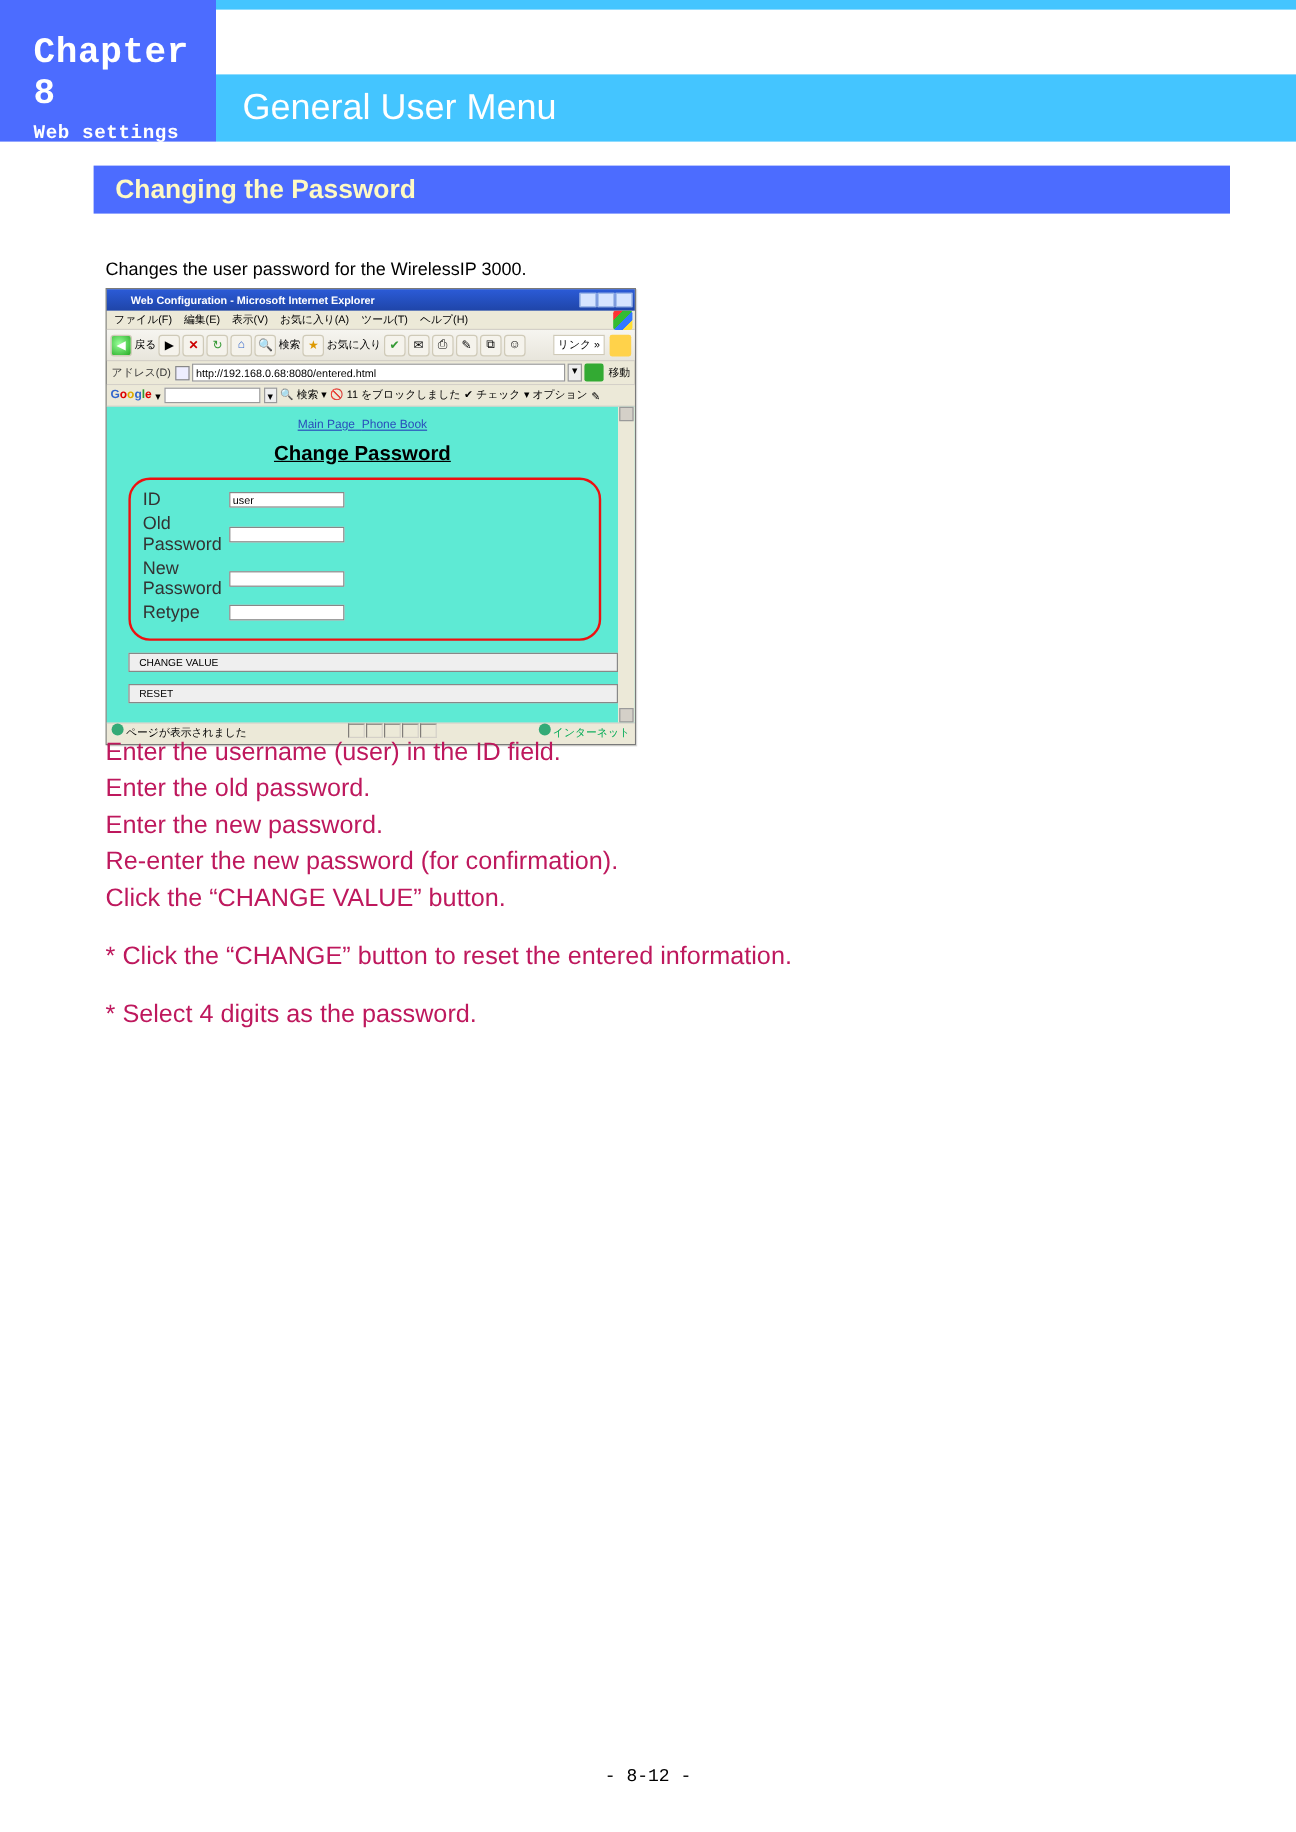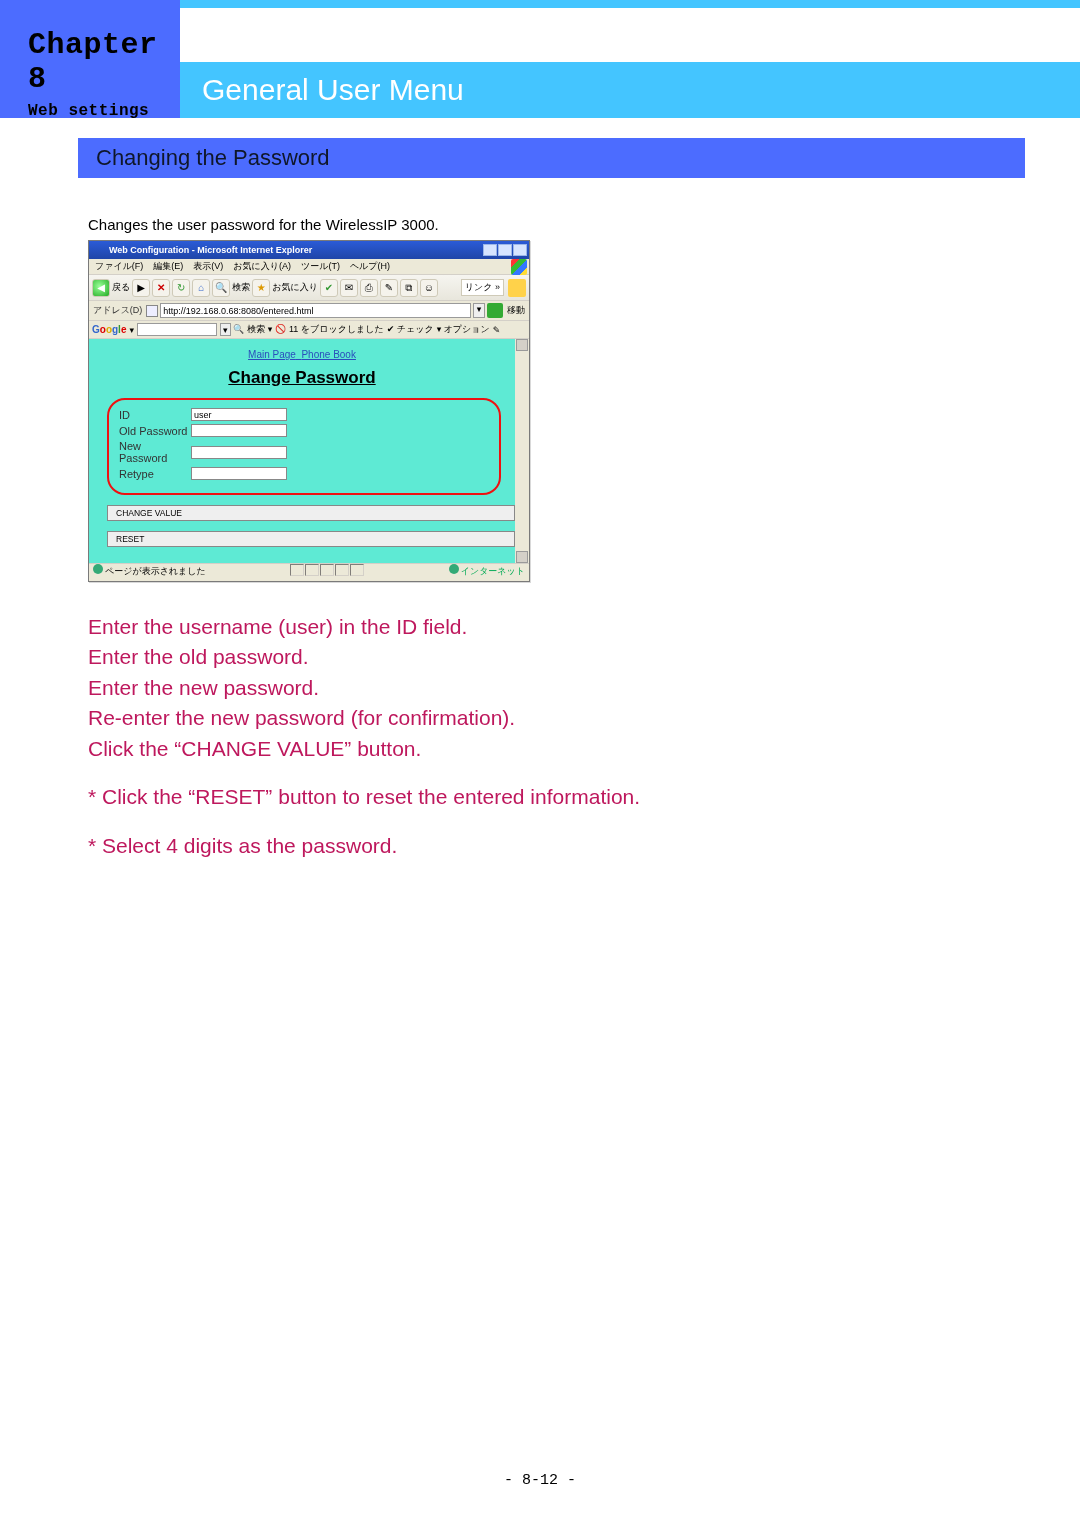--- a/index.html
+++ b/index.html
@@ -18,21 +18,21 @@
     height: 8px;
     background: #44c5ff;
   }
   .left-col {
     position: absolute;
     left: 0;
     top: 0;
     width: 180px;
     height: 118px;
     background: #4c6cff;
-    color: #000000;
+    color: #ffffff;
     padding: 28px 8px 0 28px;
   }
   .chapter {
     font-family: "Courier New", monospace;
     font-weight: bold;
     font-size: 30px;
     letter-spacing: 0.5px;
   }
   .subchap {
     font-family: "Courier New", monospace;
@@ -54,25 +54,25 @@
     line-height: 56px;
     font-weight: 400;
   }
   .section-band {
     position: absolute;
     top: 138px;
     left: 78px;
     right: 55px;
     height: 40px;
     background: #4c6cff;
-    color: #0f172a;
+    color: #fef9c3;
     font-size: 22px;
     padding-left: 18px;
     line-height: 40px;
-    font-weight: 400;
+    font-weight: 700;
   }
   .intro {
     position: absolute;
     left: 88px;
     top: 216px;
     font-size: 15px;
     color: #000;
   }
   
   .ie-window {
@@ -135,21 +135,21 @@
     background:#5eead4;min-height:210px;position:relative;padding:10px 0 16px;border-right:14px solid #ece9d8;
   }
   .scr-thumb{position:absolute;right:-13px;top:0;width:12px;height:12px;background:#d4d0c8;border:1px solid #9a9a9a;}
   .scr-thumb2{position:absolute;right:-13px;bottom:0;width:12px;height:12px;background:#d4d0c8;border:1px solid #9a9a9a;}
   .toplinks{text-align:center;font-size:10px;text-decoration:underline;color:#2a4ebb;margin-bottom:8px;}
   .cp-title{text-align:center;font-size:17px;font-weight:bold;text-decoration:underline;margin-bottom:10px;font-family:Arial,sans-serif;}
   .red-outline{
     border:2px solid #e11;border-radius:18px;margin:0 14px 10px 18px;padding:8px 10px 10px;
   }
   .frow{display:flex;align-items:center;margin-bottom:3px;}
-  .flab{width:72px;font-size:11px;color:#333;}
+  .flab{width:72px;font-size:15px;color:#333;}
   .finp{width:96px;height:13px;border:1px solid #888;background:#fff;font-size:9px;padding:0 2px;display:flex;align-items:center;}
   .cp-btns{margin-left:18px;display:flex;gap:10px;flex-direction:column;}
   .cp-btn{border:1px solid #888;background:#efefef;font-size:8.5px;padding:2px 8px;font-family:Arial;}
   .ie-status{height:18px;background:#ece9d8;border-top:1px solid #d4d0c8;display:flex;justify-content:space-between;padding:0 4px;font-size:9px;}
   .status-seg{display:flex;gap:1px;}
   .sseg{width:14px;height:12px;border:1px inset #d4d0c8;}
   .status-right{color:#0a5;}
   .st-icon{width:10px;height:10px;background:#3a7;border-radius:50%;display:inline-block;margin-right:2px;}
   
   .instr {
@@ -289,18 +289,18 @@
   </div>
 </div>
 
 <div class="instr">
   <p>Enter the username (user) in the ID field.</p>
   <p>Enter the old password.</p>
   <p>Enter the new password.</p>
   <p>Re-enter the new password (for confirmation).</p>
   <p>Click the “CHANGE VALUE” button.</p>
   <div class="gap"></div>
-  <p>* Click the “RESET” button to reset the entered information.</p>
+  <p>* Click the “CHANGE” button to reset the entered information.</p>
   <div class="gap"></div>
   <p>* Select 4 digits as the password.</p>
 </div>
 
 <div class="page-num">- 8-12 -</div>
 
 </body></html>

